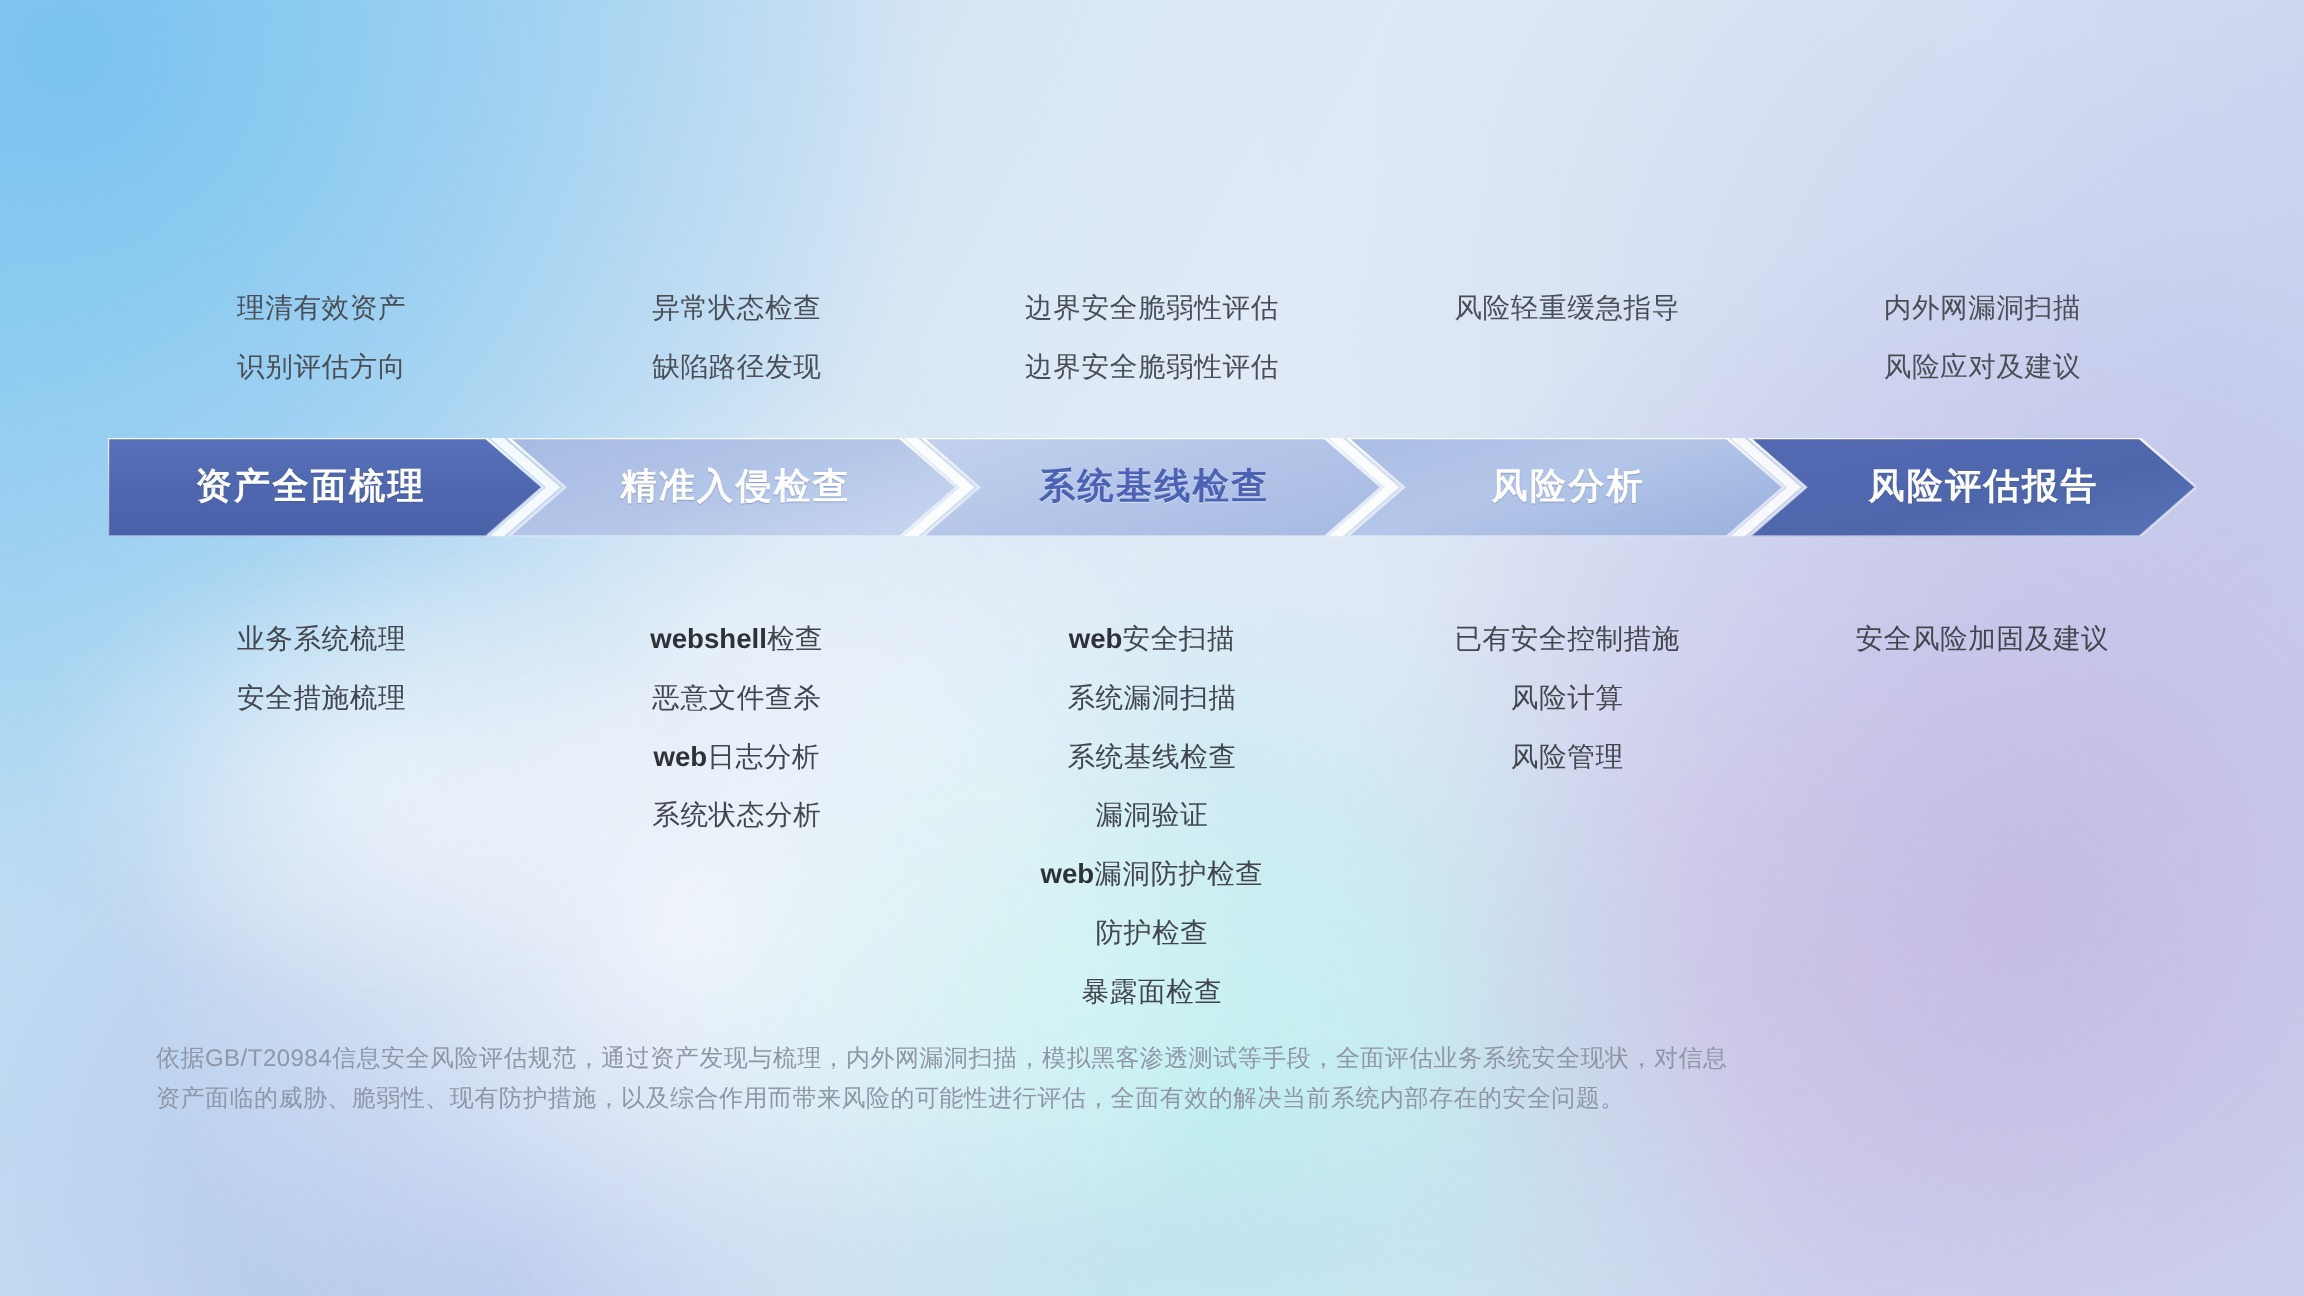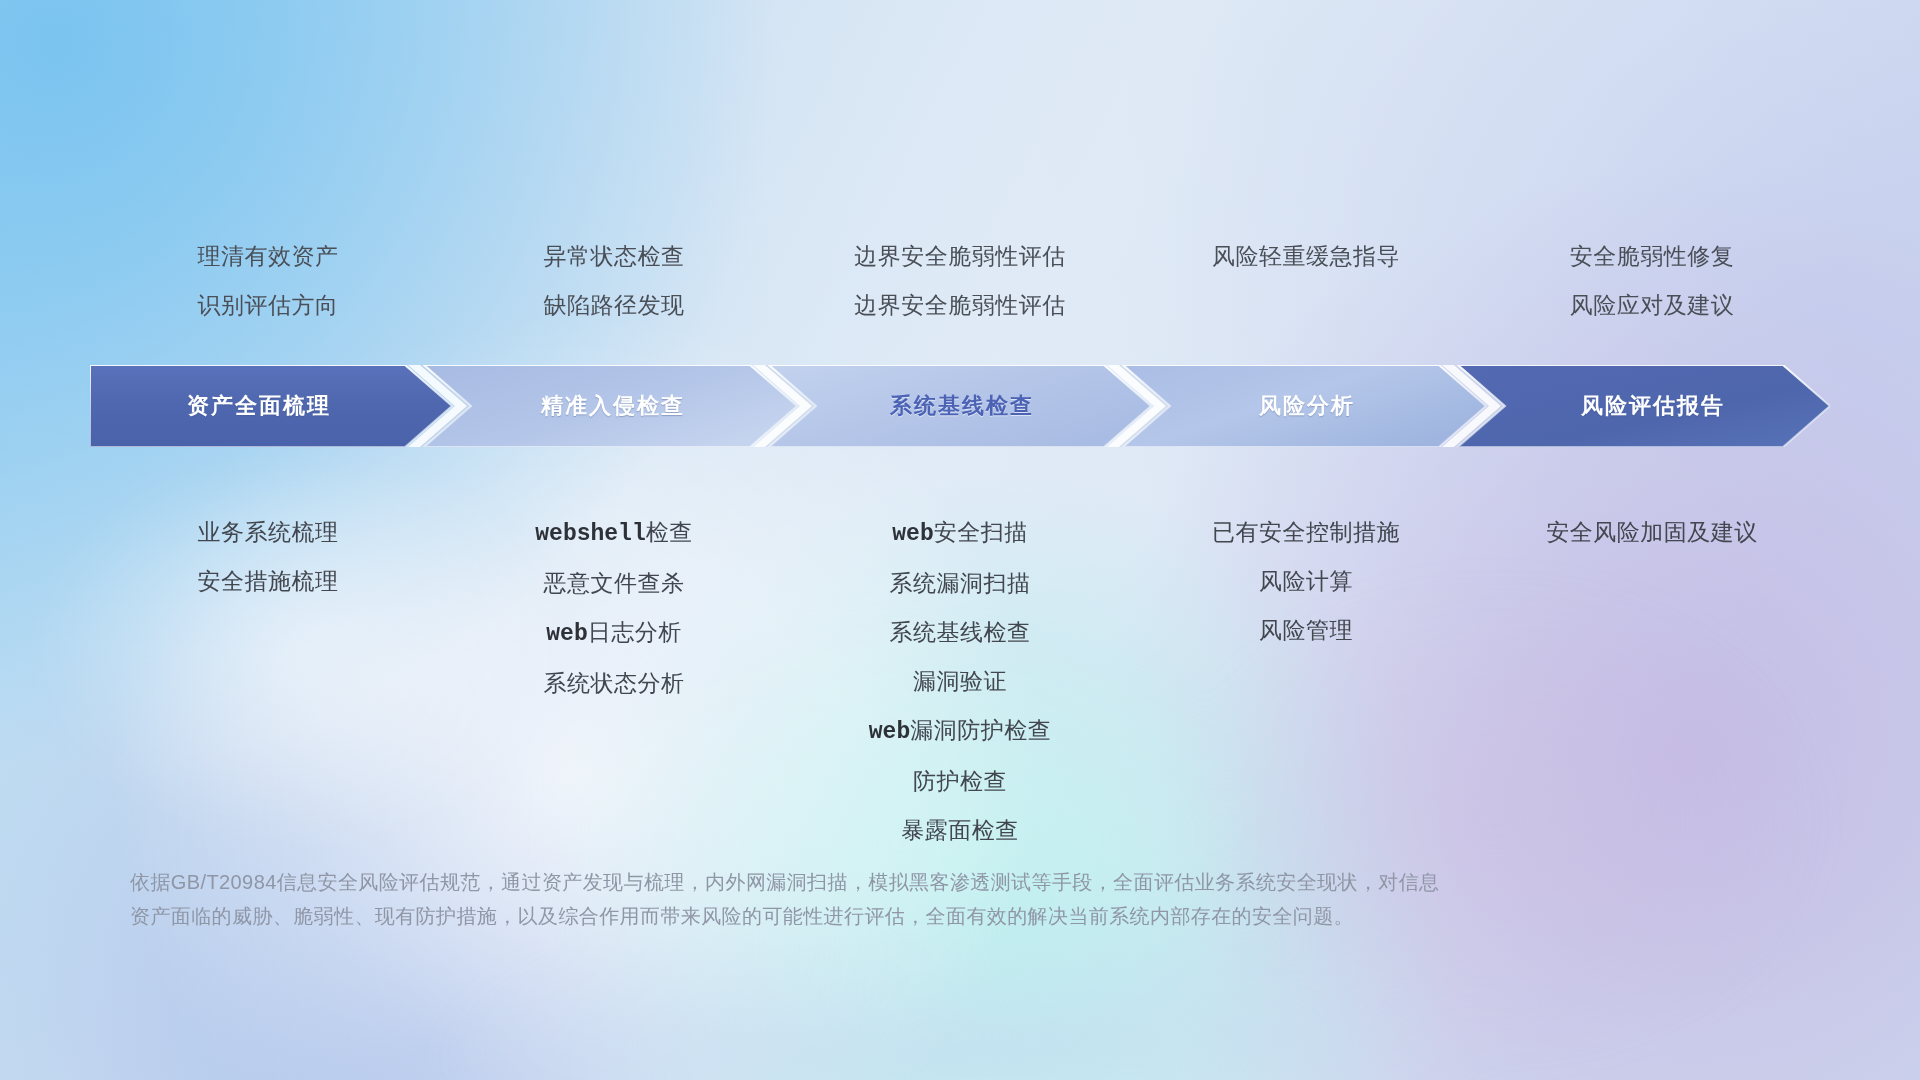--- a/index.html
+++ b/index.html
@@ -75,38 +75,37 @@
     font-size: 23px;
     color: #42474f;
     line-height: 49px;
     letter-spacing: 0.5px;
     white-space: nowrap;
   }
   .bot-item b {
     font-weight: 700;
     color: #2e3238;
     letter-spacing: 0;
-    font-family: Liberation Mono, monospace;
   }
 
   
   #band {
     position: absolute;
     left: 90px;
     top: 365px;
     width: 1740px;
     height: 82px;
   }
   #band svg { display: block; }
   .seg-label {
     position: absolute;
     top: 0;
     height: 82px;
     line-height: 82px;
-    font-size: 22px;
+    font-size: 30px;
     font-weight: 700;
     letter-spacing: 2px;
     white-space: nowrap;
     text-align: center;
     pointer-events: none;
   }
   .seg-label.light { color: #ffffff; text-shadow: 0 1px 1px rgba(60,80,130,0.35); }
   .seg-label.blue  { color: #4c62b4; text-shadow: 0 1px 0 rgba(255,255,255,0.55); }
 
   
@@ -141,21 +140,21 @@
         <div class="top-item">缺陷路径发现</div>
       </div>
       <div class="col">
         <div class="top-item">边界安全脆弱性评估</div>
         <div class="top-item">边界安全脆弱性评估</div>
       </div>
       <div class="col">
         <div class="top-item">风险轻重缓急指导</div>
       </div>
       <div class="col">
-        <div class="top-item">安全脆弱性修复</div>
+        <div class="top-item">内外网漏洞扫描</div>
         <div class="top-item">风险应对及建议</div>
       </div>
     </div>
 
   <div id="band">
     <svg id="band-svg" width="1740" height="82" viewBox="0 0 1740 82">
       <defs>
         <linearGradient id="gDark" x1="0" y1="0" x2="0" y2="1">
           <stop offset="0%" stop-color="#5a72bb"></stop>
           <stop offset="48%" stop-color="#4f67ae"></stop>

